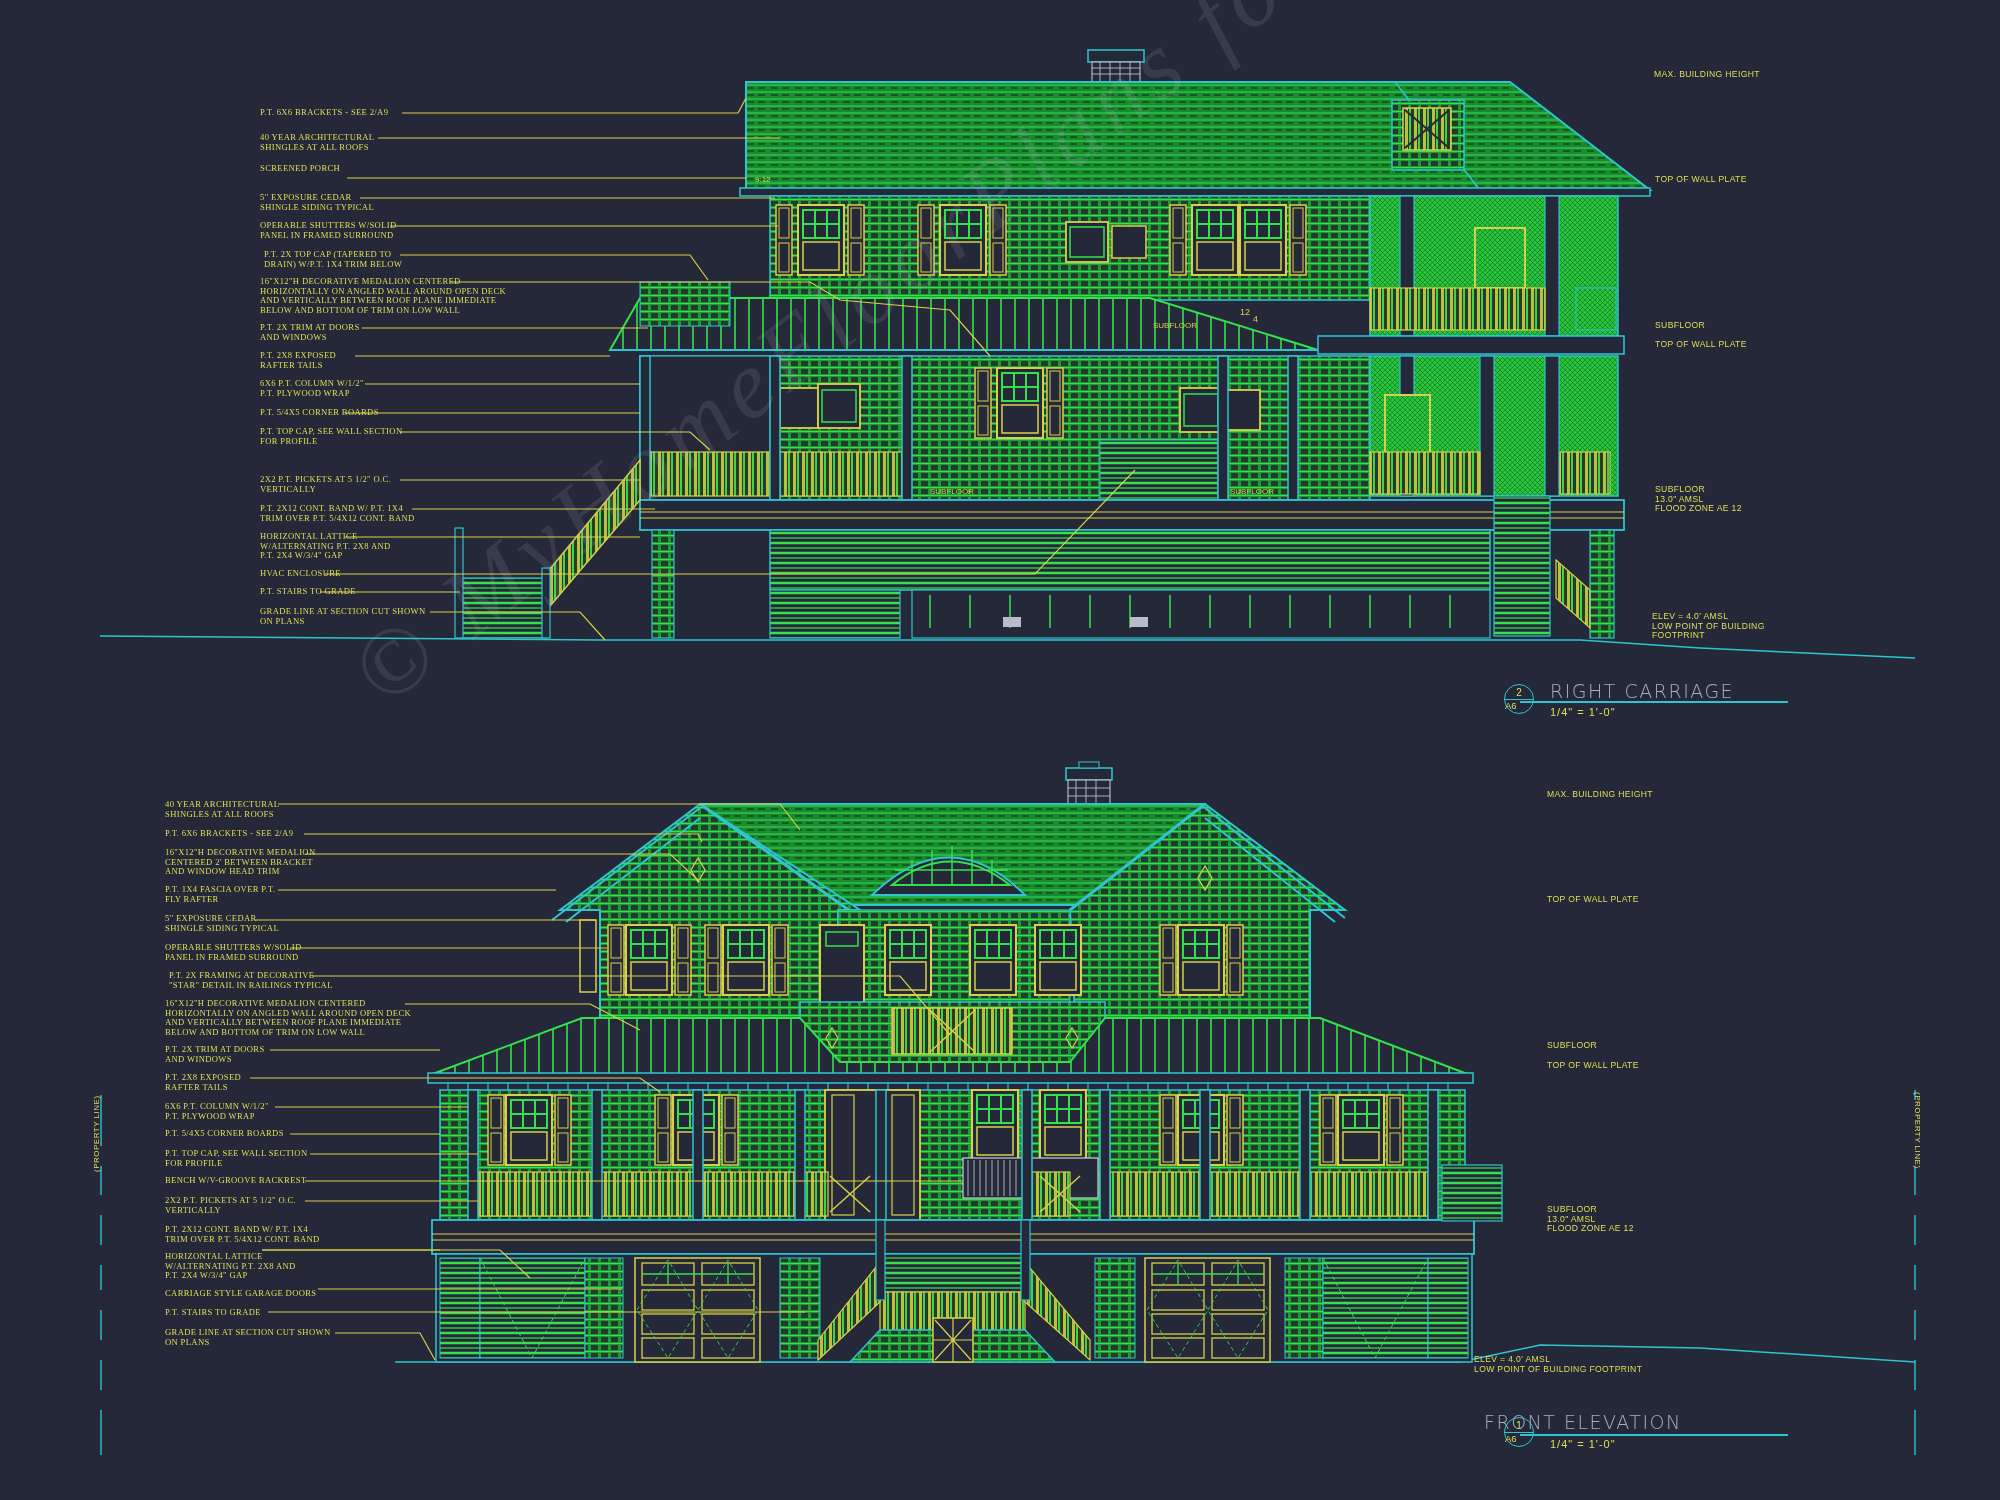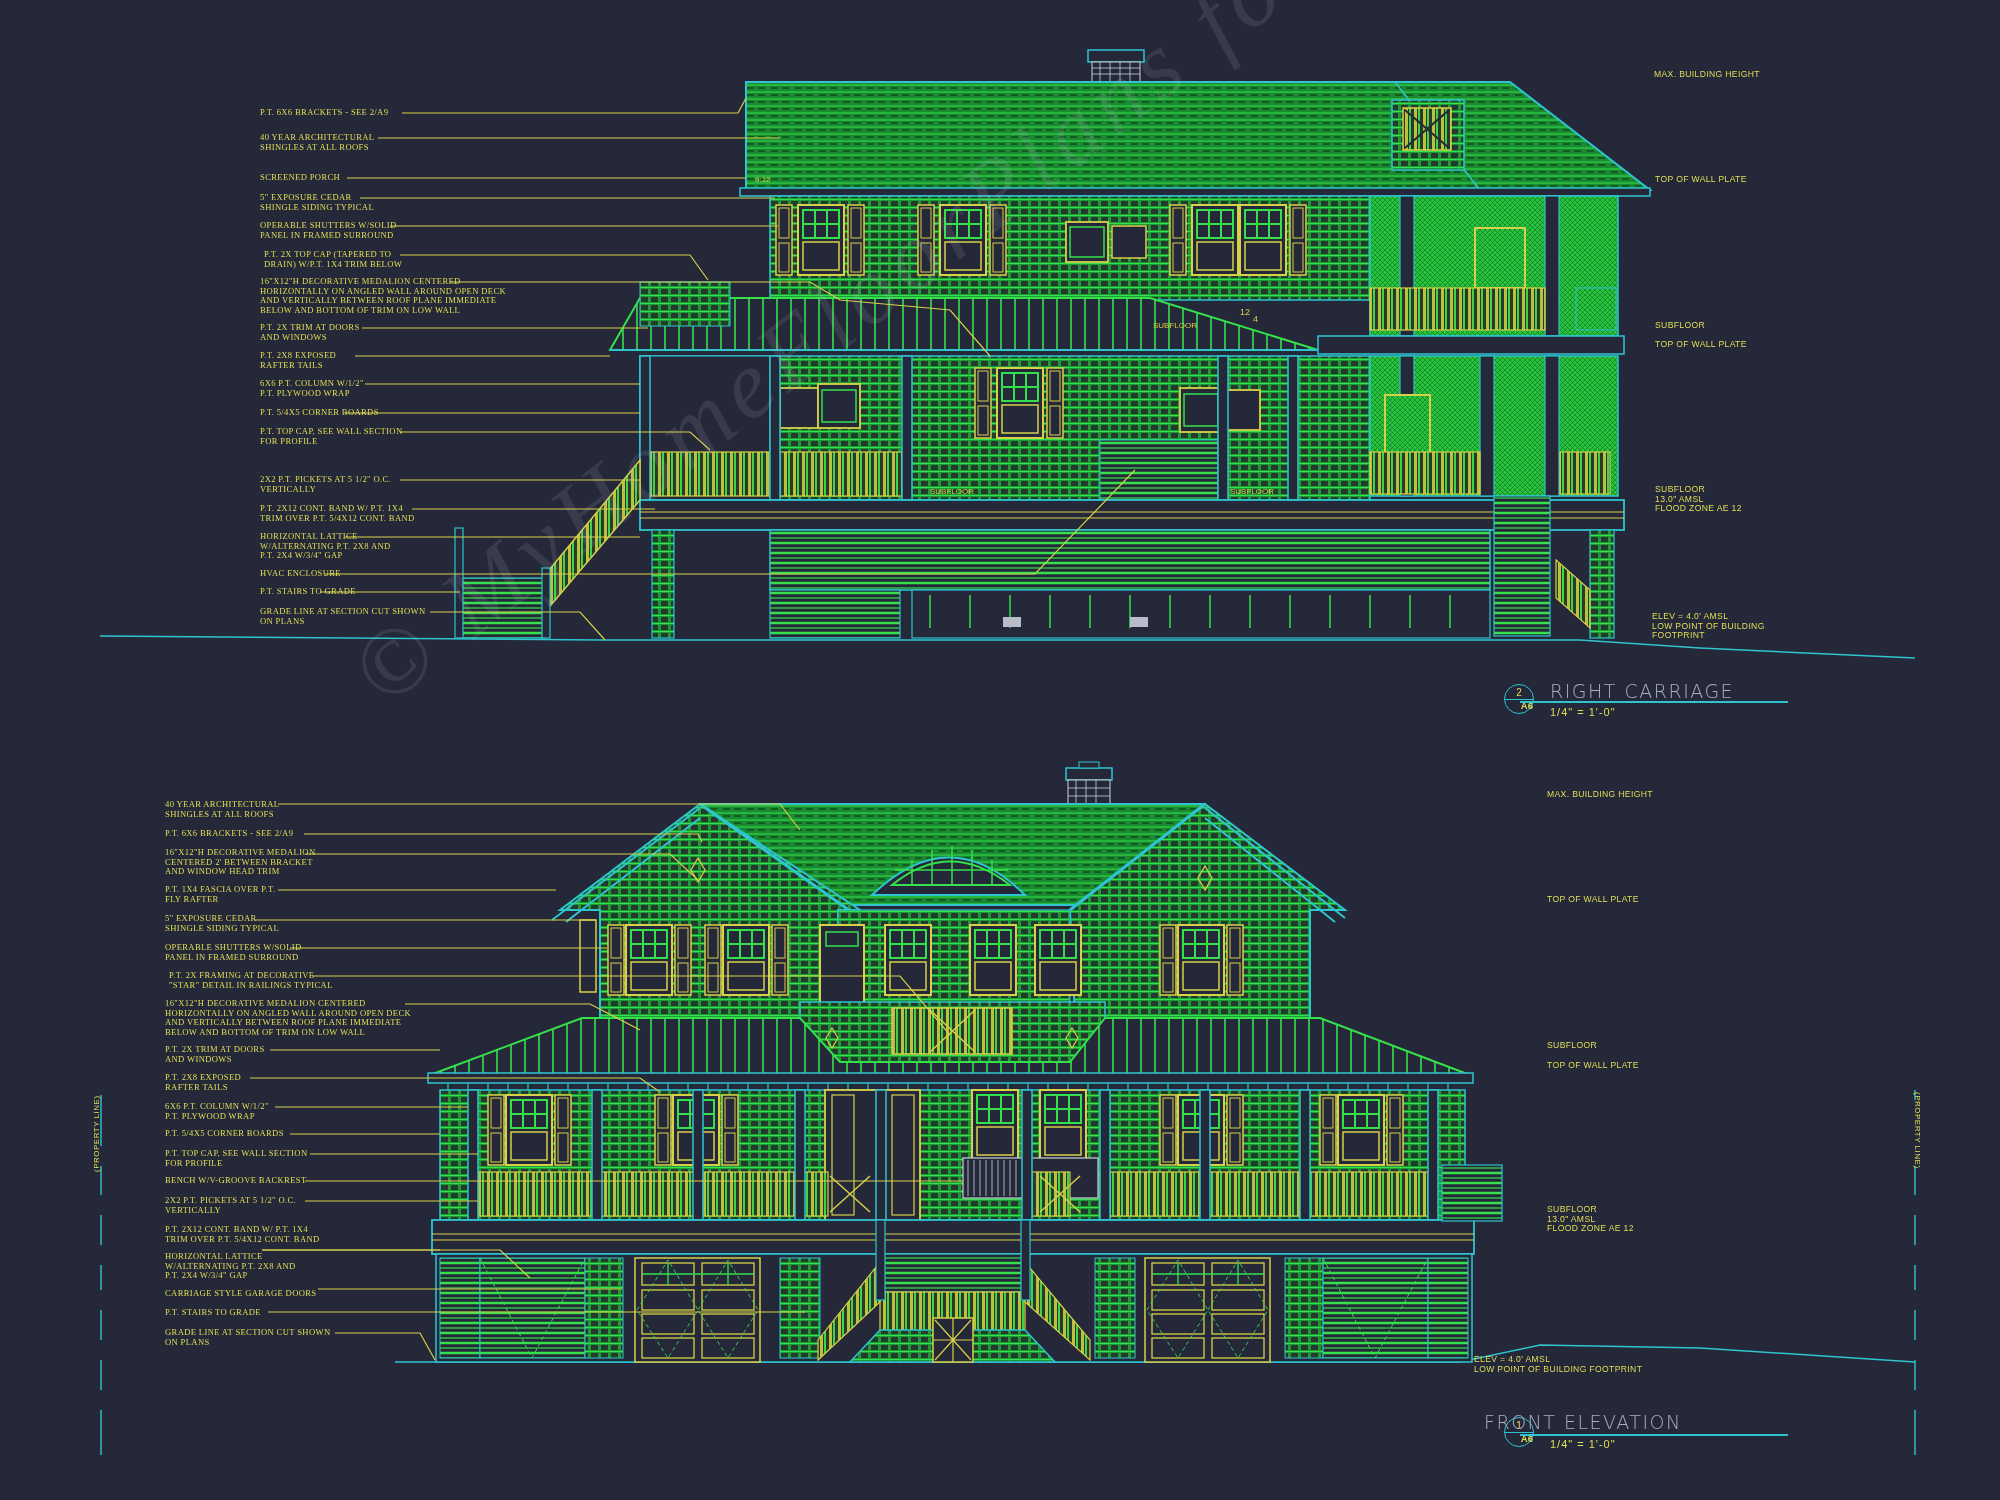--- a/index.html
+++ b/index.html
@@ -6,21 +6,21 @@
   body { width:2000px; height:1500px; position:relative; overflow:hidden;
          font-family:"Liberation Sans", sans-serif; }
   .sheet { position:absolute; left:0; top:0; width:2000px; height:1500px; background:#242838; }
   .note { position:absolute; color:#e1df57; font-family:Liberation Serif, serif;
           font-size:8.6px; line-height:9.6px; letter-spacing:0.35px; white-space:pre; text-transform:uppercase; }
   .lvl { position:absolute; color:#e1df57; font-size:8.6px; line-height:9.6px; letter-spacing:0.35px; white-space:pre; }
   .title { position:absolute; color:#a9adbd; font-size:19px; letter-spacing:1.5px; font-family:"DejaVu Sans", sans-serif; font-weight:300; }
   .scale { position:absolute; color:#e1df57; font-size:11px; letter-spacing:1px; }
   .bubble { position:absolute; width:28px; height:28px; border:1.6px solid #2fc4d0; border-radius:50%; }
   .bubble .n { position:absolute; left:0; right:0; top:2px; text-align:center; color:#e1df57; font-size:10px; }
-  .bubble .s { position:absolute; left:0; right:0; top:15px; text-align:right; color:#e1df57; font-size:9.5px;font-weight:bold; }
+  .bubble .s { position:absolute; left:0; right:0; top:15px; text-align:left; color:#e1df57; font-size:9.5px; }
   .bubble .mid { position:absolute; left:0; right:0; top:13.5px; height:1.4px; background:#2fc4d0; }
   .prop { position:absolute; color:#e1df57; font-size:8px; letter-spacing:0.5px; white-space:nowrap; }
   .rotL { transform:rotate(-90deg); transform-origin:left top; }
   .rotR { transform:rotate(90deg); transform-origin:left top; }
   .watermark { position:absolute; left:330px; top:640px; color:rgba(190,195,215,0.13);
                font-family:"Liberation Serif", serif; font-style:italic; font-size:96px;
                letter-spacing:8px; transform:rotate(-38deg); transform-origin:left top; white-space:nowrap; }
   svg { position:absolute; left:0; top:0; }
 </style>
 </head>
@@ -384,21 +384,21 @@
       </g>
     </g>
   </svg>
 
   <div class="watermark">© MyHomeFloorPlans for Cost Estimates</div>
 
   <div>
     <div class="note" style="left:260px;top:108px">P.T. 6X6 BRACKETS - SEE 2/A9</div>
     <div class="note" style="left:260px;top:133px">40 YEAR ARCHITECTURAL
 SHINGLES AT ALL ROOFS</div>
-    <div class="note" style="left:260px;top:173px">SCREENED PORCH</div>
+    <div class="note" style="left:260px;top:164px">SCREENED PORCH</div>
     <div class="note" style="left:260px;top:193px">5" EXPOSURE CEDAR
 SHINGLE SIDING TYPICAL</div>
     <div class="note" style="left:260px;top:221px">OPERABLE SHUTTERS W/SOLID
 PANEL IN FRAMED SURROUND</div>
     <div class="note" style="left:264px;top:250px">P.T. 2X TOP CAP (TAPERED TO
 DRAIN) W/P.T. 1X4 TRIM BELOW</div>
     <div class="note" style="left:260px;top:277px">16"X12"h DECORATIVE MEDALION CENTERED
 HORIZONTALLY ON ANGLED WALL AROUND OPEN DECK
 AND VERTICALLY BETWEEN ROOF PLANE IMMEDIATE
 BELOW AND BOTTOM OF TRIM ON LOW WALL</div>

